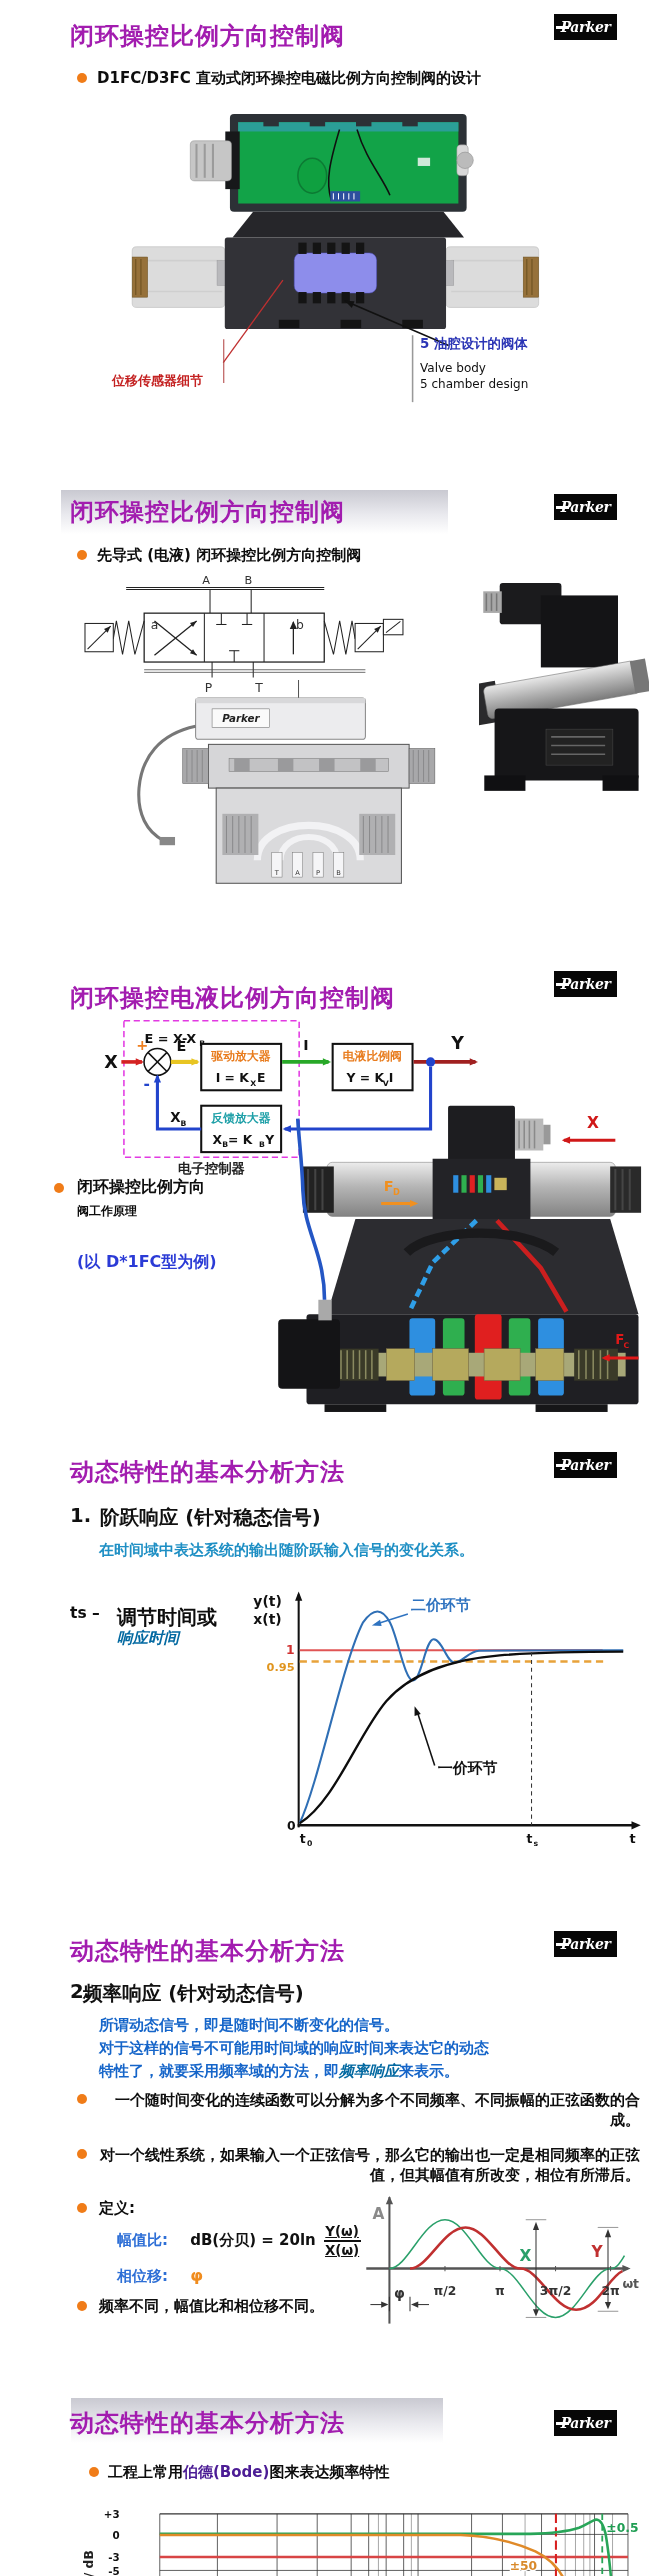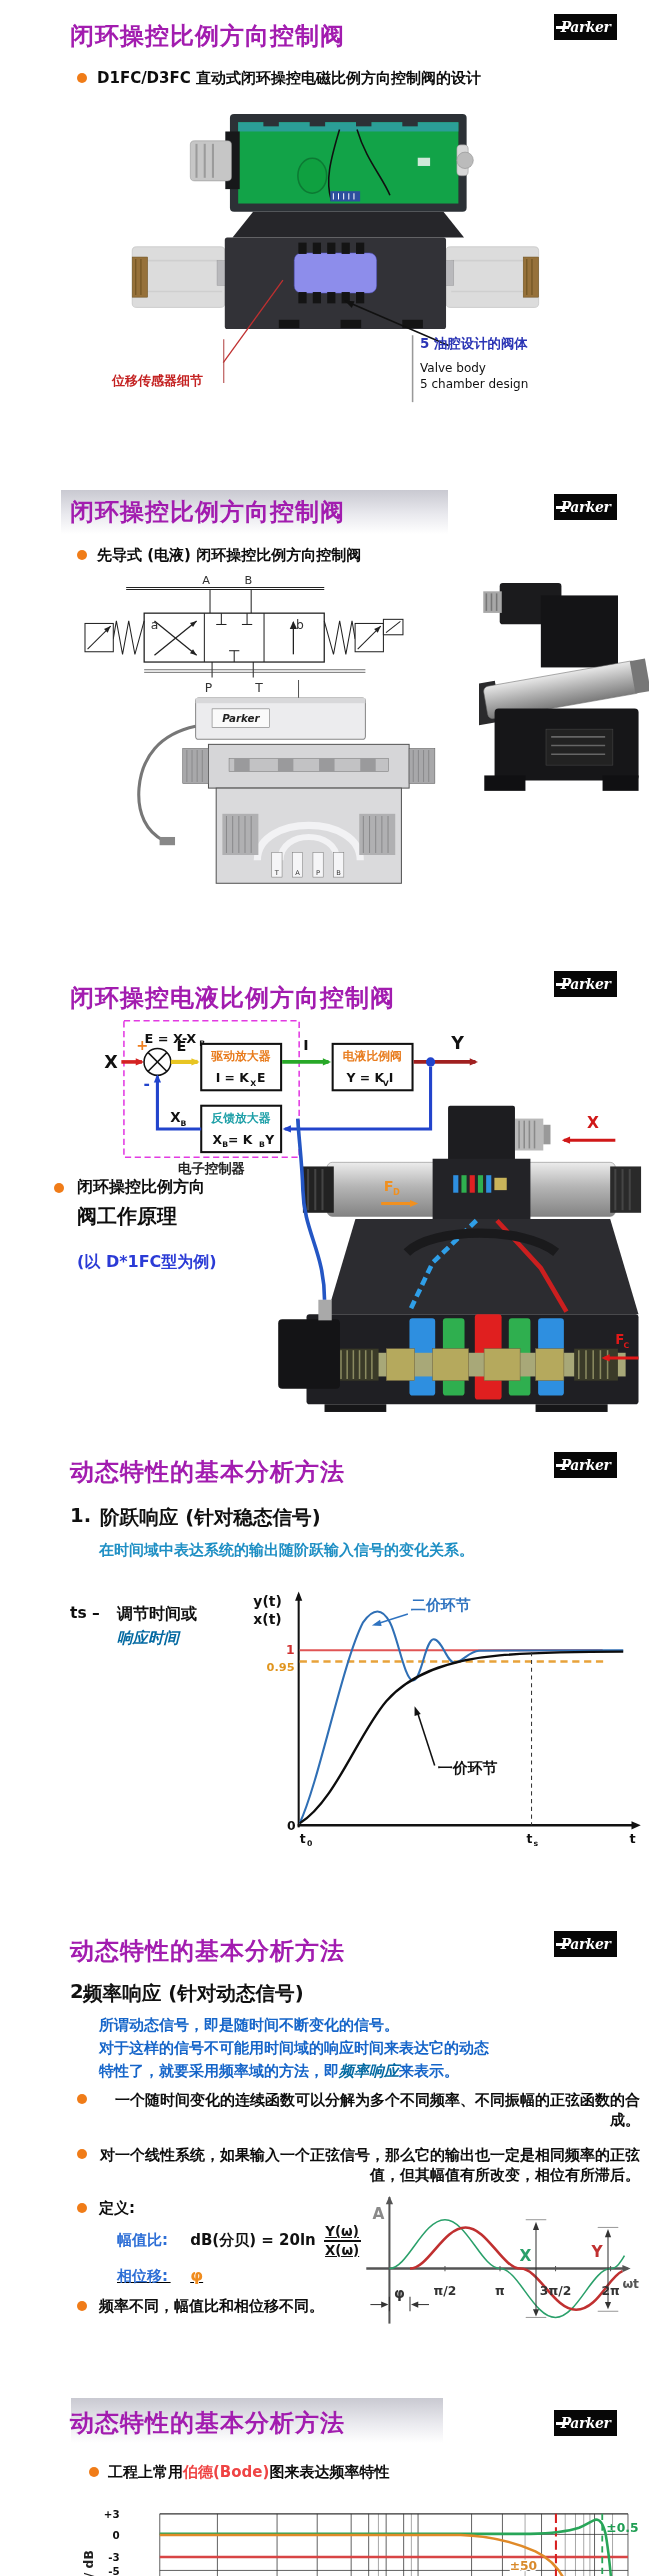--- a/index.html
+++ b/index.html
@@ -293,21 +293,21 @@
     <text x="334" y="244" font-size="24" font-weight="bold" fill="#111">Y</text>
     <path d="M210,215 L125,215 L125,113" fill="none" stroke="#2244cc" stroke-width="6"></path>
     <polygon points="125,109 118,125 132,125" fill="#2244cc"></polygon>
     <text x="150" y="202" font-size="26" font-weight="bold" fill="#111">X</text>
     <text x="170" y="209" font-size="15" font-weight="bold" fill="#111">B</text>
     <text x="230" y="300" font-size="26" font-weight="bold" fill="#222" text-anchor="middle">电子控制器</text>
   </svg>
 
   <div class="dot" style="left:54px;top:240px;"></div>
   <div class="blt" style="left:77px;top:234px;font-size:16px;">闭环操控比例方向</div>
-  <div class="blt" style="left:77px;top:260px;font-size:20px;">阀工作原理</div>
+  <div class="blt" style="left:77px;top:260px;font-size:12px;">阀工作原理</div>
   <div class="blt" style="left:77px;top:286px;font-size:16px;color:#2b3bd6;margin-top:23px;">(以 D*1FC型为例)</div>
 
   <svg class="abs" style="left:278px;top:155px;" width="371" height="315" viewBox="0 0 720 612">
     <defs>
       <linearGradient id="cyl3" x1="0" y1="0" x2="0" y2="1">
         <stop offset="0" stop-color="#ececec"></stop>
           <stop offset="0.45" stop-color="#b5b5b5"></stop>
           <stop offset="1" stop-color="#838383"></stop>
       </linearGradient>
     </defs>
@@ -394,21 +394,21 @@
 <div class="slide" style="top:1415px;height:472px;">
   <div class="logo" style="left:554px;top:37px;">
     <span class="logo-dash"></span>
     <span class="logo-text">Parker</span>
   </div>
   <div class="ttl" style="left:70px;top:41px;">动态特性的基本分析方法</div>
   <div class="num" style="left:70px;top:89px;">1.</div>
   <div class="num" style="left:100px;top:89px;">阶跃响应 (针对稳态信号)</div>
   <div class="blt teal" style="left:99px;top:126px;">在时间域中表达系统的输出随阶跃输入信号的变化关系。</div>
   <div class="blt" style="left:70px;top:189px;font-size:15.5px;">ts –</div>
-  <div class="blt" style="left:117px;top:189px;font-size:16px;">调节时间或</div>
+  <div class="blt" style="left:117px;top:189px;font-size:20px;">调节时间或</div>
   <div class="blt hl-orange" style="left:117px;top:213px;font-size:15.5px;">响应时间</div>
 
   <svg class="abs" style="left:242px;top:170px;" width="407" height="289" viewBox="0 0 790 560">
     <line x1="110" y1="18" x2="110" y2="470" stroke="#111" stroke-width="4"></line>
     <polygon points="110,12 103,30 117,30" fill="#111"></polygon>
     <line x1="108" y1="466" x2="766" y2="466" stroke="#111" stroke-width="5"></line>
     <polygon points="774,466 756,458 756,474" fill="#111"></polygon>
     <text x="22" y="40" font-size="27" font-weight="bold" fill="#111">y(t)</text>
     <text x="22" y="76" font-size="27" font-weight="bold" fill="#111">x(t)</text>
     <line x1="112" y1="126" x2="700" y2="126" stroke="#e05555" stroke-width="4"></line>
@@ -454,21 +454,21 @@
   <div class="blt" style="left:99px;top:312px;">定义:</div>
   <div class="abs" style="left:117px;top:337px;white-space:nowrap;">
     <span style="color:#2e6fd6;font-weight:bold;font-size:15px;vertical-align:middle;">幅值比:</span>
     <span style="color:#111;font-weight:bold;font-size:15px;margin-left:19.6px;vertical-align:middle;">dB(分贝) = 20ln</span>
     <span class="frac" style="margin-left:5.2px;text-decoration:underline;">
       <span>Y(ω)</span>
       <span class="bar"></span>
       <span>X(ω)</span>
     </span>
   </div>
-  <div class="abs" style="left:117px;top:379px;white-space:nowrap;text-decoration:underline;">
+  <div class="abs" style="left:117px;top:379px;white-space:nowrap;">
     <span style="color:#2e6fd6;font-weight:bold;font-size:15px;">相位移:</span>
     <span style="color:#f08c1e;font-weight:bold;font-size:16.5px;margin-left:19.6px;">φ</span>
   </div>
   <div class="dot" style="left:77px;top:414px;"></div>
   <div class="blt" style="left:99px;top:410px;">频率不同，幅值比和相位移不同。</div>
 
   <svg class="abs" style="left:361px;top:307px;" width="278" height="144" viewBox="0 0 540 280">
     <line x1="55" y1="6" x2="55" y2="252" stroke="#555" stroke-width="4"></line>
     <polygon points="55,4 48,20 62,20" fill="#555"></polygon>
     <line x1="10" y1="145" x2="518" y2="145" stroke="#555" stroke-width="5"></line>
@@ -509,21 +509,21 @@
 
 <div class="slide" style="top:2358px;height:472px;">
   <div class="band" style="left:71px;top:40px;width:372px;height:45px;"></div>
   <div class="logo" style="left:554px;top:52px;">
     <span class="logo-dash"></span>
     <span class="logo-text">Parker</span>
   </div>
   <div class="ttl" style="left:70px;top:49px;">动态特性的基本分析方法</div>
   <div class="dot" style="left:89px;top:109px;"></div>
   <div class="blt" style="left:108px;top:105px;">
-    <span>工程上常用</span><span style="color:#ef4444;">伯德(Bode)</span><span>图来表达频率特性</span>
+    <span>工程上常用</span><span style="color:#4c1d95;">伯德(Bode)</span><span>图来表达频率特性</span>
   </div>
 
   <svg class="abs" style="left:77px;top:144px;" width="572" height="319" viewBox="0 0 1110 620">
     <g stroke="#333" stroke-width="1.5">
       <line x1="160" y1="23" x2="160" y2="491"></line>
         <line x1="272" y1="23" x2="272" y2="491"></line>
       <line x1="388" y1="23" x2="388" y2="491"></line>
         <line x1="466" y1="23" x2="466" y2="491"></line>
       <line x1="532" y1="23" x2="532" y2="491"></line>
         <line x1="566" y1="23" x2="566" y2="491"></line>

